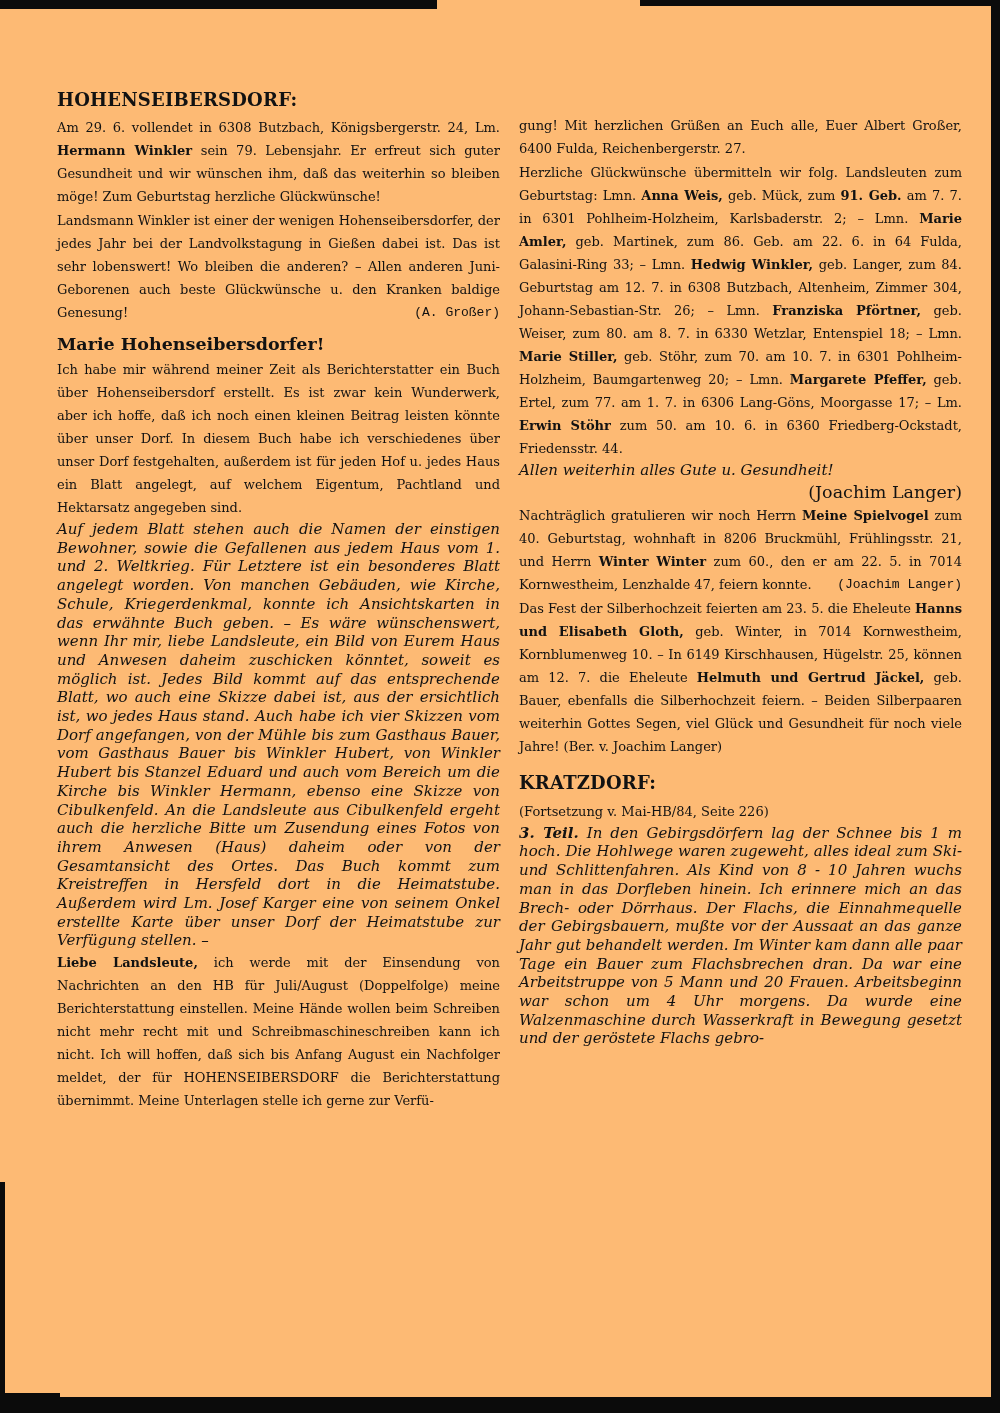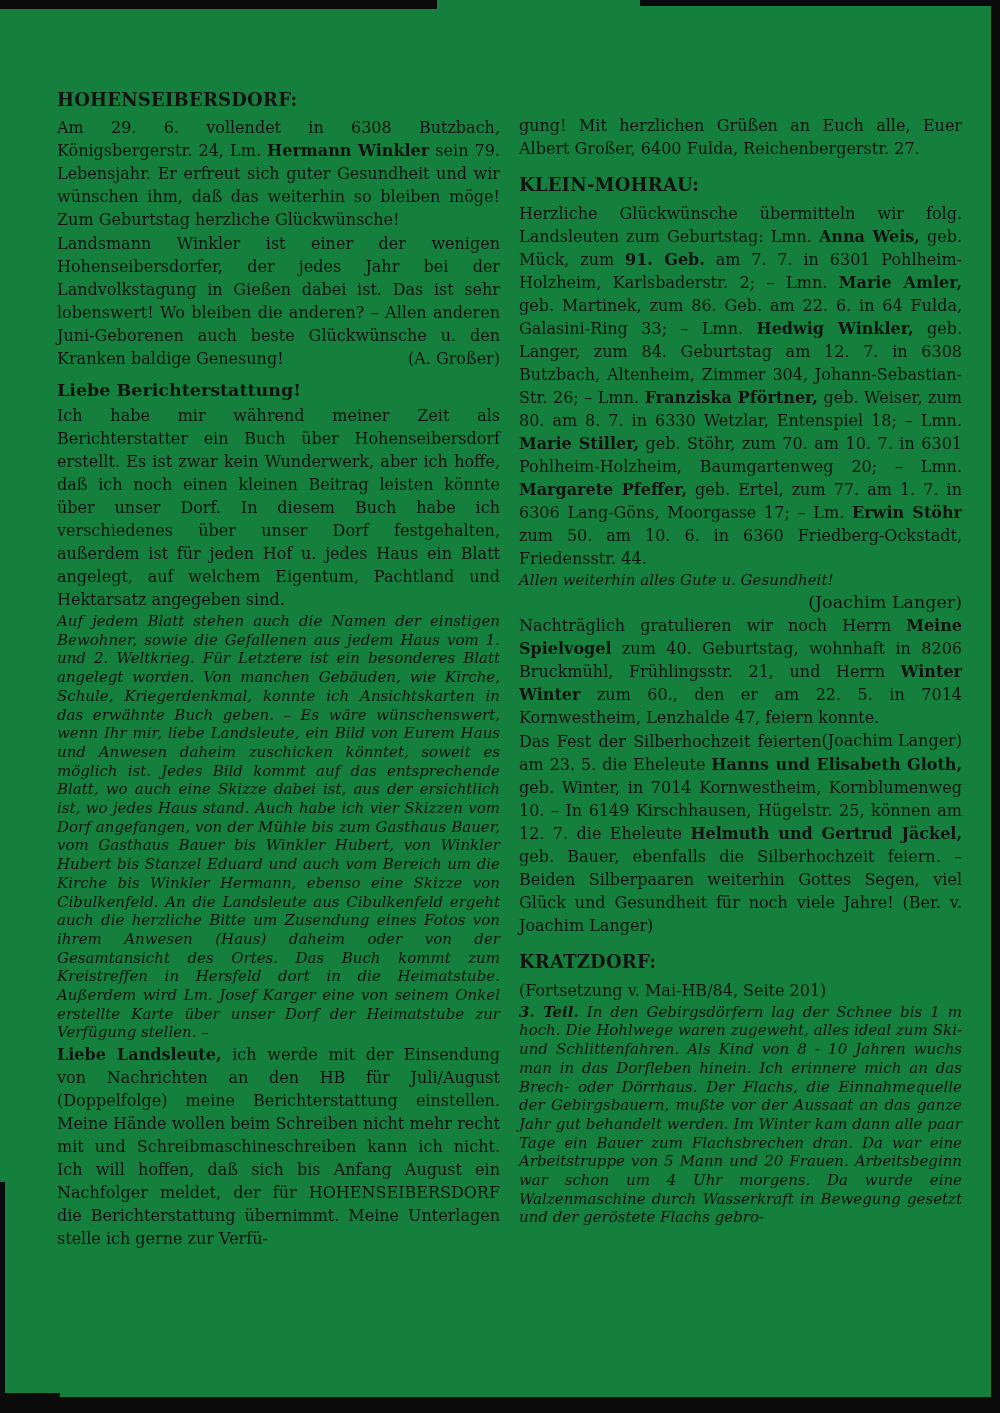--- a/index.html
+++ b/index.html
@@ -1,48 +1,48 @@
 <!DOCTYPE html>
 <html lang="de"><head>
 <meta charset="utf-8">
 <style>
   html, body { margin: 0; padding: 0; background: #d8d6d0; }
   .page {
     position: relative;
     width: 1000px;
     height: 1413px;
-    background: #15803d;
+    background: #fdba74;
     overflow: hidden;
     color: #121212;
     font-family: "DejaVu Serif", "Liberation Serif", serif;
     -webkit-hyphens: auto; hyphens: auto;
   }
   .columns {
     position: absolute;
     left: 57px; top: 88px;
     width: 906px;
     display: flex;
     gap: 19px;
   }
   .col { width: 443px; }
   .col-right { padding-top: 26px; }
   p, h2, h3 { margin: 0; }
-  .main  { font-size: 16px; line-height: 23px; text-align: justify; }
+  .main  { font-size: 13px; line-height: 23px; text-align: justify; }
   .small { font-size: 15px;   line-height: 18.7px; text-align: justify; font-style: italic; }
   .sect-head {
     font-size: 18px; line-height: 23px; font-weight: bold;
     text-align: left; letter-spacing: 0.2px;
   }
   .head-top { margin-bottom: 5px; }
   .head-mid { margin-top: 9px; margin-bottom: 2px; }
   .head-gap { margin-top: 13px; margin-bottom: 6px; }
   .sub-head { font-size: 17.5px; line-height: 23px; font-weight: bold; text-align: left; }
   .para { margin-bottom: 1px; }
   .b { font-weight: bold; }
-  .fr { float: right; }
+  .fr { float: right; font-family: Liberation Mono, monospace; }
   .attribution { text-align: right; font-size: 17.5px; line-height: 23px; }
   .page-number {
     text-align: right;
     font-size: 18px; line-height: 23px;
     margin-top: 22px;
     padding-right: 2px;
   }
   
   .artifact { position: absolute; background: #0b0b0b; }
   .a-top-left   { left: 0;   top: 0; width: 437px; height: 9px; }
@@ -56,36 +56,35 @@
 <body>
 
 <div class="page">
 
   <div class="columns">
 
     <div class="col col-left">
       <h2 class="sect-head head-top">HOHENSEIBERSDORF:</h2>
       <p class="main para"><span>Am 29. 6. vollendet in 6308 Butzbach, Königsbergerstr. 24, Lm. </span><span class="b">Hermann Winkler</span><span> sein 79. Lebensjahr. Er erfreut sich guter Gesundheit und wir wünschen ihm, daß das weiterhin so bleiben möge! Zum Geburtstag herzliche Glückwünsche!</span></p>
       <p class="main para"><span>Landsmann Winkler ist einer der wenigen Hohenseibersdorfer, der jedes Jahr bei der Landvolkstagung in Gießen dabei ist. Das ist sehr lobenswert! Wo bleiben die anderen? – Allen anderen Juni-Geborenen auch beste Glückwünsche u. den Kranken baldige Genesung! </span><span class="fr">(A. Großer)</span></p>
-      <h3 class="sub-head head-mid">Liebe Berichterstattung!</h3>
+      <h3 class="sub-head head-mid">Marie Hohenseibersdorfer!</h3>
       <p class="main para"><span>Ich habe mir während meiner Zeit als Berichterstatter ein Buch über Hohenseibersdorf erstellt. Es ist zwar kein Wunderwerk, aber ich hoffe, daß ich noch einen kleinen Beitrag leisten könnte über unser Dorf. In diesem Buch habe ich verschiedenes über unser Dorf festgehalten, außerdem ist für jeden Hof u. jedes Haus ein Blatt angelegt, auf welchem Eigentum, Pachtland und Hektarsatz angegeben sind.</span></p>
       <p class="small para"><span>Auf jedem Blatt stehen auch die Namen der einstigen Bewohner, sowie die Gefallenen aus jedem Haus vom 1. und 2. Weltkrieg. Für Letztere ist ein besonderes Blatt angelegt worden. Von manchen Gebäuden, wie Kirche, Schule, Kriegerdenkmal, konnte ich Ansichtskarten in das erwähnte Buch geben. – Es wäre wünschenswert, wenn Ihr mir, liebe Landsleute, ein Bild von Eurem Haus und Anwesen daheim zuschicken könntet, soweit es möglich ist. Jedes Bild kommt auf das entsprechende Blatt, wo auch eine Skizze dabei ist, aus der ersichtlich ist, wo jedes Haus stand. Auch habe ich vier Skizzen vom Dorf angefangen, von der Mühle bis zum Gasthaus Bauer, vom Gasthaus Bauer bis Winkler Hubert, von Winkler Hubert bis Stanzel Eduard und auch vom Bereich um die Kirche bis Winkler Hermann, ebenso eine Skizze von Cibulkenfeld. An die Landsleute aus Cibulkenfeld ergeht auch die herzliche Bitte um Zusendung eines Fotos von ihrem Anwesen (Haus) daheim oder von der Gesamtansicht des Ortes. Das Buch kommt zum Kreistreffen in Hersfeld dort in die Heimatstube. Außerdem wird Lm. Josef Karger eine von seinem Onkel erstellte Karte über unser Dorf der Heimatstube zur Verfügung stellen. –</span></p>
       <p class="main para"><span class="b">Liebe Landsleute,</span><span> ich werde mit der Einsendung von Nachrichten an den HB für Juli/August (Doppelfolge) meine Berichterstattung einstellen. Meine Hände wollen beim Schreiben nicht mehr recht mit und Schreibmaschineschreiben kann ich nicht. Ich will hoffen, daß sich bis Anfang August ein Nachfolger meldet, der für HOHENSEIBERSDORF die Berichterstattung übernimmt. Meine Unterlagen stelle ich gerne zur Verfü-</span></p>
     </div>
 
     <div class="col col-right">
       <p class="main para"><span>gung! Mit herzlichen Grüßen an Euch alle, Euer Albert Großer, 6400 Fulda, Reichenbergerstr. 27.</span></p>
-      <h2 class="sect-head head-gap">KLEIN-MOHRAU:</h2>
       <p class="main para"><span>Herzliche Glückwünsche übermitteln wir folg. Landsleuten zum Geburtstag: Lmn. </span><span class="b">Anna Weis,</span><span> geb. Mück, zum </span><span class="b">91. Geb.</span><span> am 7. 7. in 6301 Pohlheim-Holzheim, Karlsbaderstr. 2; – Lmn. </span><span class="b">Marie Amler,</span><span> geb. Martinek, zum 86. Geb. am 22. 6. in 64 Fulda, Galasini-Ring 33; – Lmn. </span><span class="b">Hedwig Winkler,</span><span> geb. Langer, zum 84. Geburtstag am 12. 7. in 6308 Butzbach, Altenheim, Zimmer 304, Johann-Sebastian-Str. 26; – Lmn. </span><span class="b">Franziska Pförtner,</span><span> geb. Weiser, zum 80. am 8. 7. in 6330 Wetzlar, Entenspiel 18; – Lmn. </span><span class="b">Marie Stiller,</span><span> geb. Stöhr, zum 70. am 10. 7. in 6301 Pohlheim-Holzheim, Baumgartenweg 20; – Lmn. </span><span class="b">Margarete Pfeffer,</span><span> geb. Ertel, zum 77. am 1. 7. in 6306 Lang-Göns, Moorgasse 17; – Lm. </span><span class="b">Erwin Stöhr</span><span> zum 50. am 10. 6. in 6360 Friedberg-Ockstadt, Friedensstr. 44.</span></p>
       <p class="small para"><span>Allen weiterhin alles Gute u. Gesundheit!</span></p>
       <div class="attribution">(Joachim Langer)</div>
       <p class="main para"><span>Nachträglich gratulieren wir noch Herrn </span><span class="b">Meine Spielvogel</span><span> zum 40. Geburtstag, wohnhaft in 8206 Bruckmühl, Frühlingsstr. 21, und Herrn </span><span class="b">Winter Winter</span><span> zum 60., den er am 22. 5. in 7014 Kornwestheim, Lenzhalde 47, feiern konnte. </span><span class="fr">(Joachim Langer)</span></p>
       <p class="main para"><span>Das Fest der Silberhochzeit feierten am 23. 5. die Eheleute </span><span class="b">Hanns und Elisabeth Gloth,</span><span> geb. Winter, in 7014 Kornwestheim, Kornblumenweg 10. – In 6149 Kirschhausen, Hügelstr. 25, können am 12. 7. die Eheleute </span><span class="b">Helmuth und Gertrud Jäckel,</span><span> geb. Bauer, ebenfalls die Silberhochzeit feiern. – Beiden Silberpaaren weiterhin Gottes Segen, viel Glück und Gesundheit für noch viele Jahre! (Ber. v. Joachim Langer)</span></p>
       <h2 class="sect-head head-gap">KRATZDORF:</h2>
-      <p class="main para" style="text-align:left;">(Fortsetzung v. Mai-HB/84, Seite 201)</p>
+      <p class="main para" style="text-align:left;">(Fortsetzung v. Mai-HB/84, Seite 226)</p>
       <p class="small para"><span class="b">3. Teil.</span><span> In den Gebirgsdörfern lag der Schnee bis 1 m hoch. Die Hohlwege waren zugeweht, alles ideal zum Ski- und Schlittenfahren. Als Kind von 8 - 10 Jahren wuchs man in das Dorfleben hinein. Ich erinnere mich an das Brech- oder Dörrhaus. Der Flachs, die Einnahmequelle der Gebirgsbauern, mußte vor der Aussaat an das ganze Jahr gut behandelt werden. Im Winter kam dann alle paar Tage ein Bauer zum Flachsbrechen dran. Da war eine Arbeitstruppe von 5 Mann und 20 Frauen. Arbeitsbeginn war schon um 4 Uhr morgens. Da wurde eine Walzenmaschine durch Wasserkraft in Bewegung gesetzt und der geröstete Flachs gebro-</span></p>
     </div>
 
   </div>
 
   <div class="artifact a-top-left"></div>
   <div class="artifact a-top-right"></div>
   <div class="artifact a-right-strip"></div>
   <div class="artifact a-bottom-bar"></div>
   <div class="artifact a-left-strip"></div>

